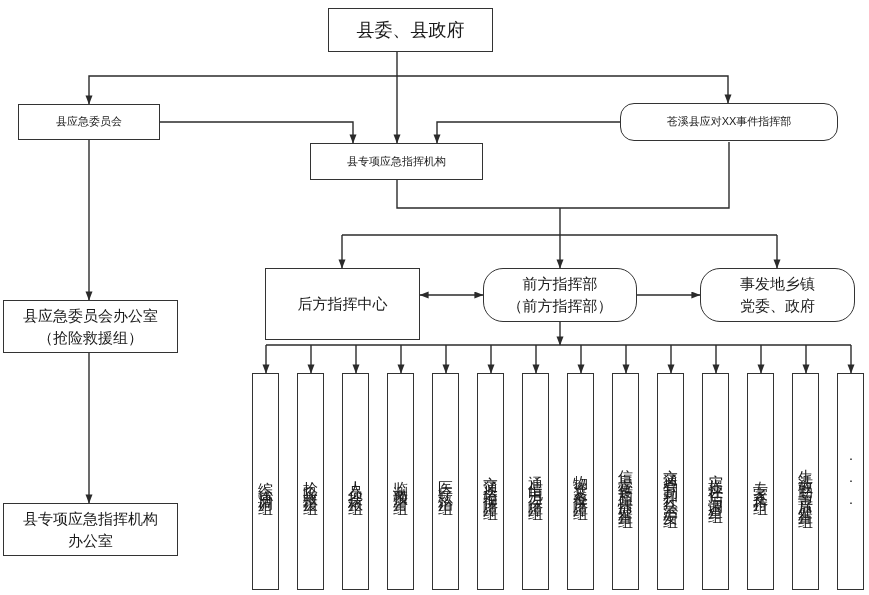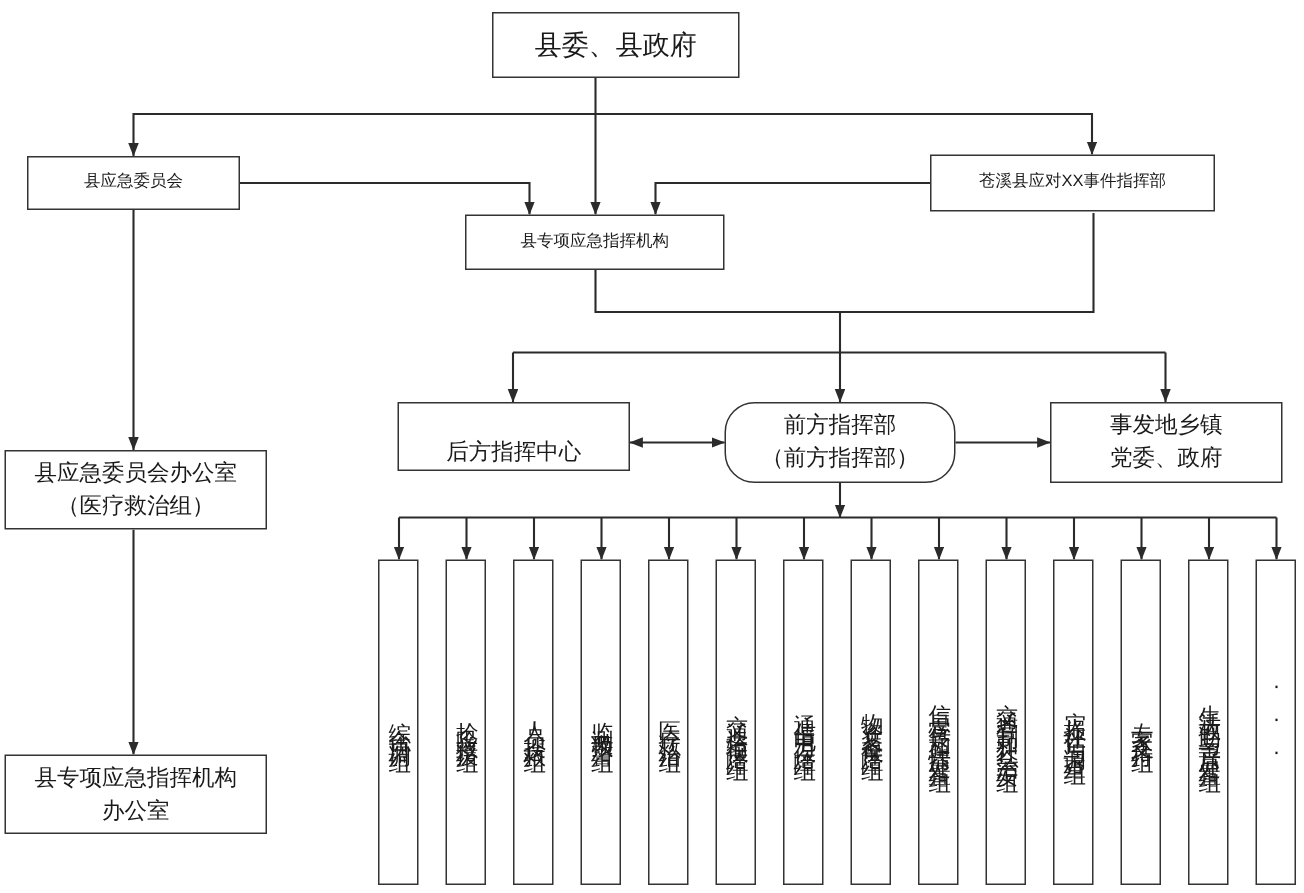--- a/index.html
+++ b/index.html
@@ -103,48 +103,48 @@
   </svg>
 
   <div class="node fs18" style="left:315px;top:8px;width:165px;height:44px;">
     <span>县委、县政府</span>
   </div>
 
   <div class="node fs16" style="left:18px;top:104px;width:142px;height:36px;">
     <span>县应急委员会</span>
   </div>
 
-  <div class="node fs16" style="left:620px;top:103px;width:190px;height:38px;">
+  <div class="node fs16" style="left:620px;top:103px;width:218px;height:38px;border-radius:14px;">
     <span>苍溪县应对XX事件指挥部</span>
   </div>
 
   <div class="node fs16" style="left:310px;top:143px;width:173px;height:37px;">
     <span>县专项应急指挥机构</span>
   </div>
 
   <div class="node fs15" style="left:3px;top:300px;width:175px;height:53px;">
     <span>县应急委员会办公室</span>
-    <span>（医疗救治组）</span>
+    <span>（抢险救援组）</span>
   </div>
 
   <div class="node fs15" style="left:3px;top:503px;width:175px;height:53px;">
     <span>县专项应急指挥机构</span>
     <span>办公室</span>
   </div>
 
-  <div class="node fs15" style="left:265px;top:268px;width:155px;height:46px;justify-content:flex-end;">
+  <div class="node fs15" style="left:265px;top:268px;width:155px;height:72px;">
     <span>后方指挥中心</span>
   </div>
 
   <div class="node fs15" style="left:483px;top:268px;width:154px;height:54px;border-radius:20px;">
     <span>前方指挥部</span>
     <span>（前方指挥部）</span>
   </div>
 
-  <div class="node fs15" style="left:700px;top:268px;width:155px;height:54px;">
+  <div class="node fs15" style="left:700px;top:268px;width:155px;height:54px;border-radius:20px;">
     <span>事发地乡镇</span>
     <span>党委、政府</span>
   </div>
 
   <div class="group" style="left:252px;">
       <span>综合协调组</span>
     </div>
   <div class="group" style="left:297px;">
       <span>抢险救援组</span>
     </div>

